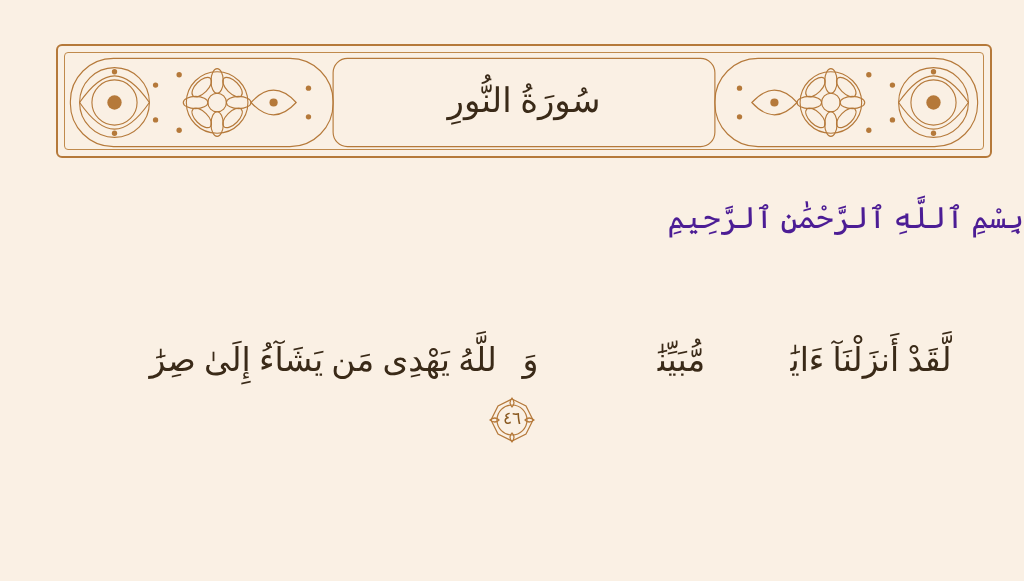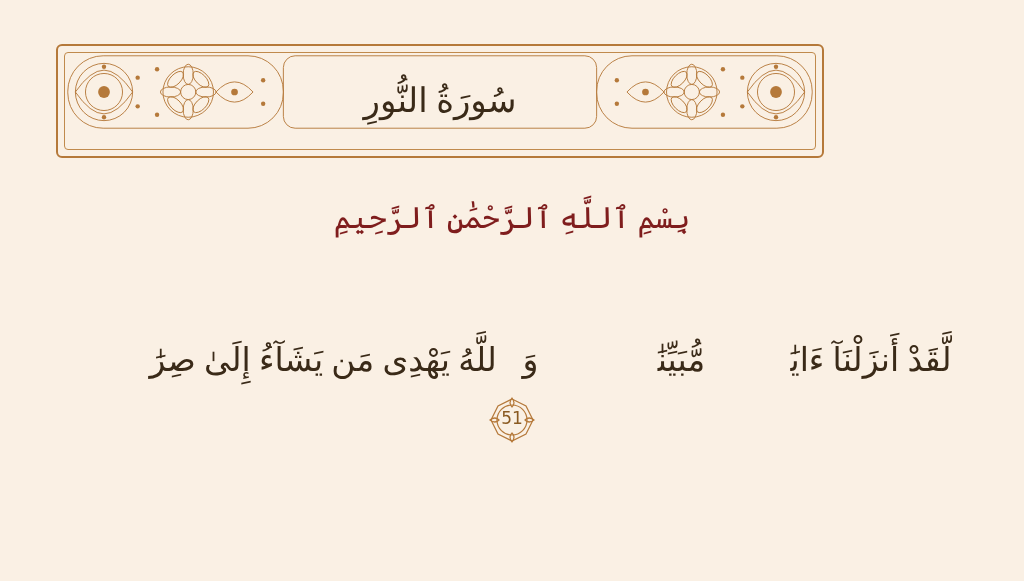--- a/index.html
+++ b/index.html
@@ -13,21 +13,21 @@
     font-family: "DejaVu Sans", sans-serif;
     overflow: hidden;
     position: relative;
   }
 
   
   .banner-wrap {
     position: absolute;
     left: 56px;
     top: 44px;
-    width: 768px;
+    width: 936px;
     height: 114px;
   }
   .banner-outer {
     position: absolute;
     inset: 0;
     border: 2px solid #b5793a;
     border-radius: 6px;
     box-sizing: border-box;
     background: #faf0e4;
   }
@@ -59,25 +59,24 @@
     direction: rtl;
     white-space: nowrap;
   }
 
   
   .basmala {
     position: absolute;
     left: 0;
     right: 0;
     top: 200px;
-    text-align: center;
     direction: rtl;
     font-family: "Liberation Serif", "DejaVu Serif", serif;
     font-size: 30px;
-    color: #7f1d1d;
+    color: #4c1d95;
     letter-spacing: 1px;
   }
 
   
   .ayah-block {
     position: absolute;
     left: 60px;
     right: 60px;
     top: 330px;
     direction: rtl;
@@ -202,16 +201,16 @@
       <svg viewBox="0 0 48 48">
         <g fill="none" stroke="#b5793a" stroke-width="1.2">
           <path d="M24 3 L38 10 L45 24 L38 38 L24 45 L10 38 L3 24 L10 10 Z"></path>
           <circle cx="24" cy="24" r="15"></circle>
           <path d="M24 2 q4 5 0 9 q-4 -4 0 -9 z"></path>
           <path d="M24 46 q4 -5 0 -9 q-4 4 0 9 z"></path>
           <path d="M2 24 q5 4 9 0 q-4 -4 -9 0 z"></path>
           <path d="M46 24 q-5 4 -9 0 q4 -4 9 0 z"></path>
         </g>
       </svg>
-      <span class="num">51</span>
+      <span class="num">٤٦</span>
     </span>
   </div>
 </div>
 
 </body></html>

